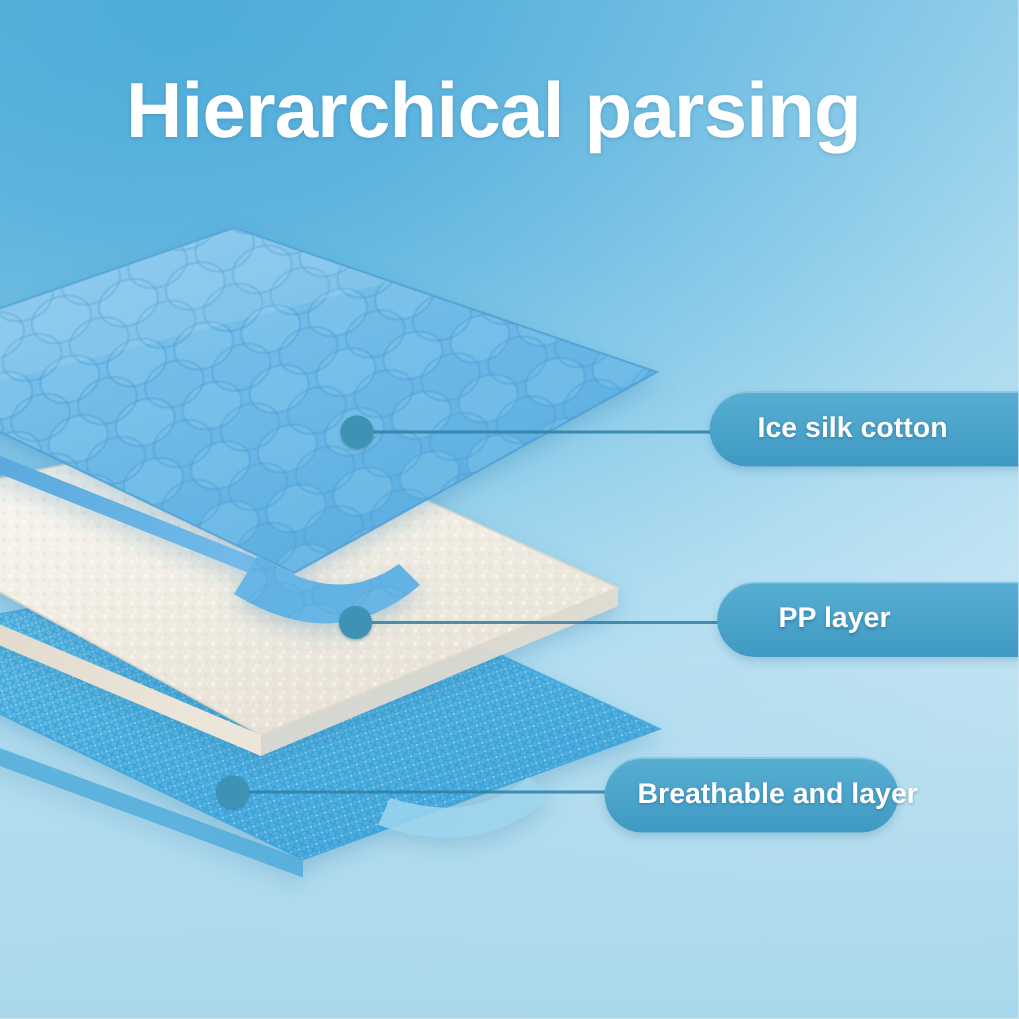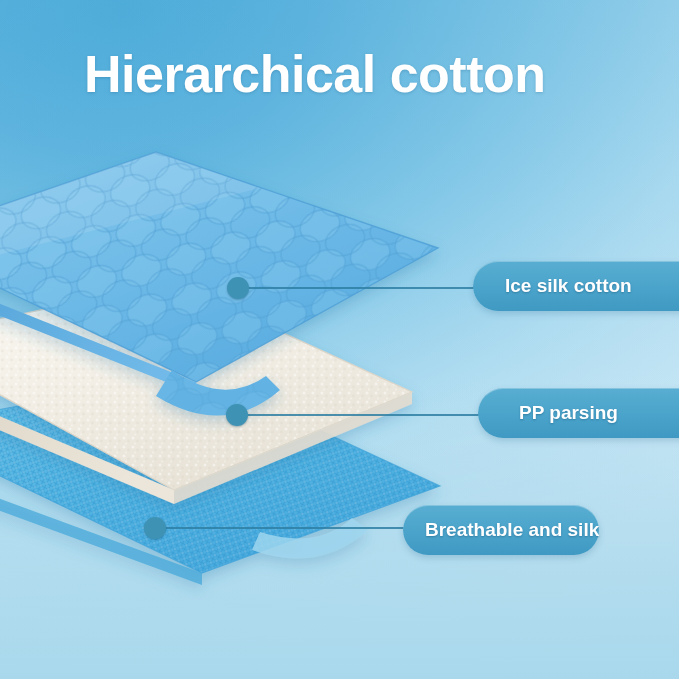--- a/index.html
+++ b/index.html
@@ -165,22 +165,22 @@
   <div class="dot" style="left:226px;top:404px;"></div>
 
   <div class="conn" style="left:165px;top:527px;width:253px;"></div>
   <div class="dot" style="left:144px;top:517px;"></div>
 
   <div class="pill" id="pill-ice">
     <span>Ice silk cotton</span>
   </div>
 
   <div class="pill" id="pill-pp">
-    <span>PP parsing</span>
+    <span>PP layer</span>
   </div>
 
   <div class="pill" id="pill-breath">
-    <span>Breathable and silk</span>
+    <span>Breathable and layer</span>
   </div>
 
-  <div id="title">Hierarchical cotton</div>
+  <div id="title">Hierarchical parsing</div>
 
 </div>
 
 </body></html>

